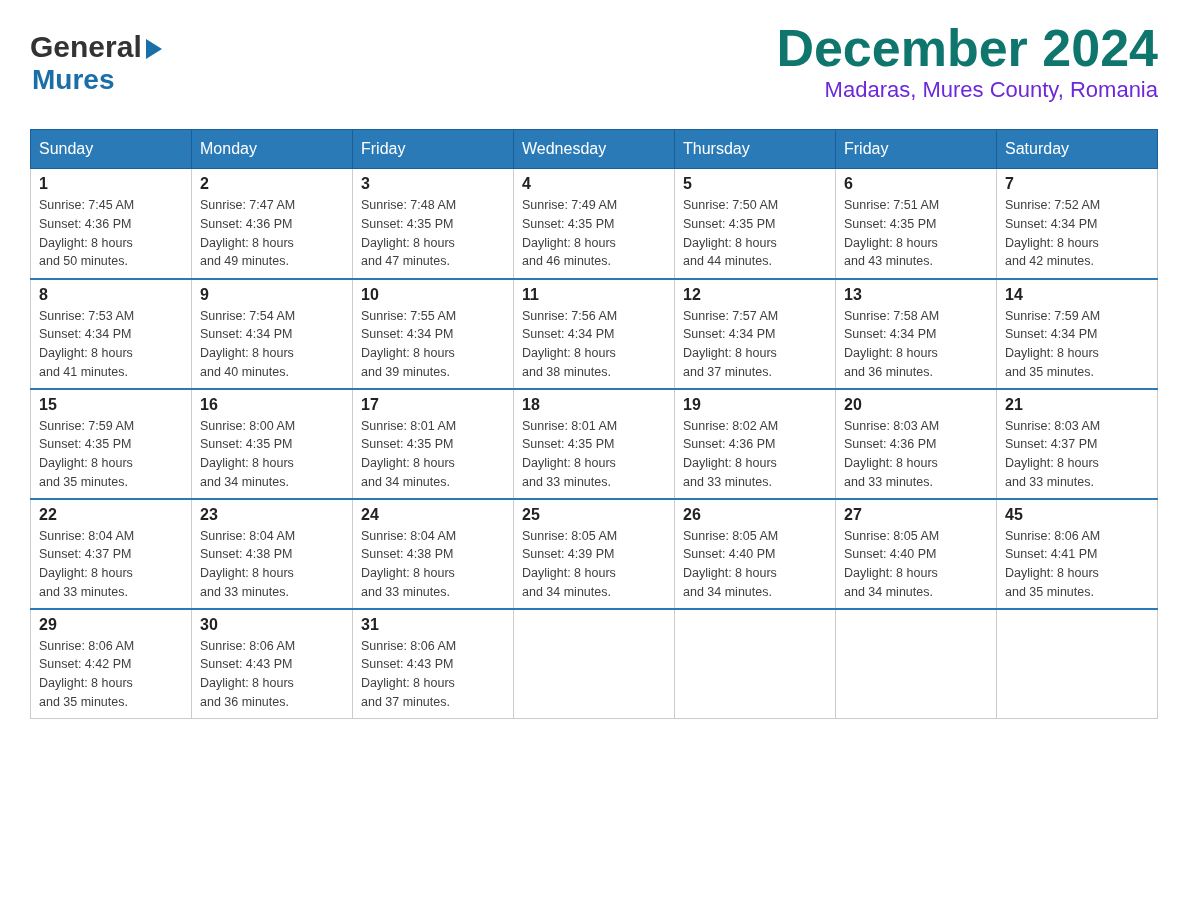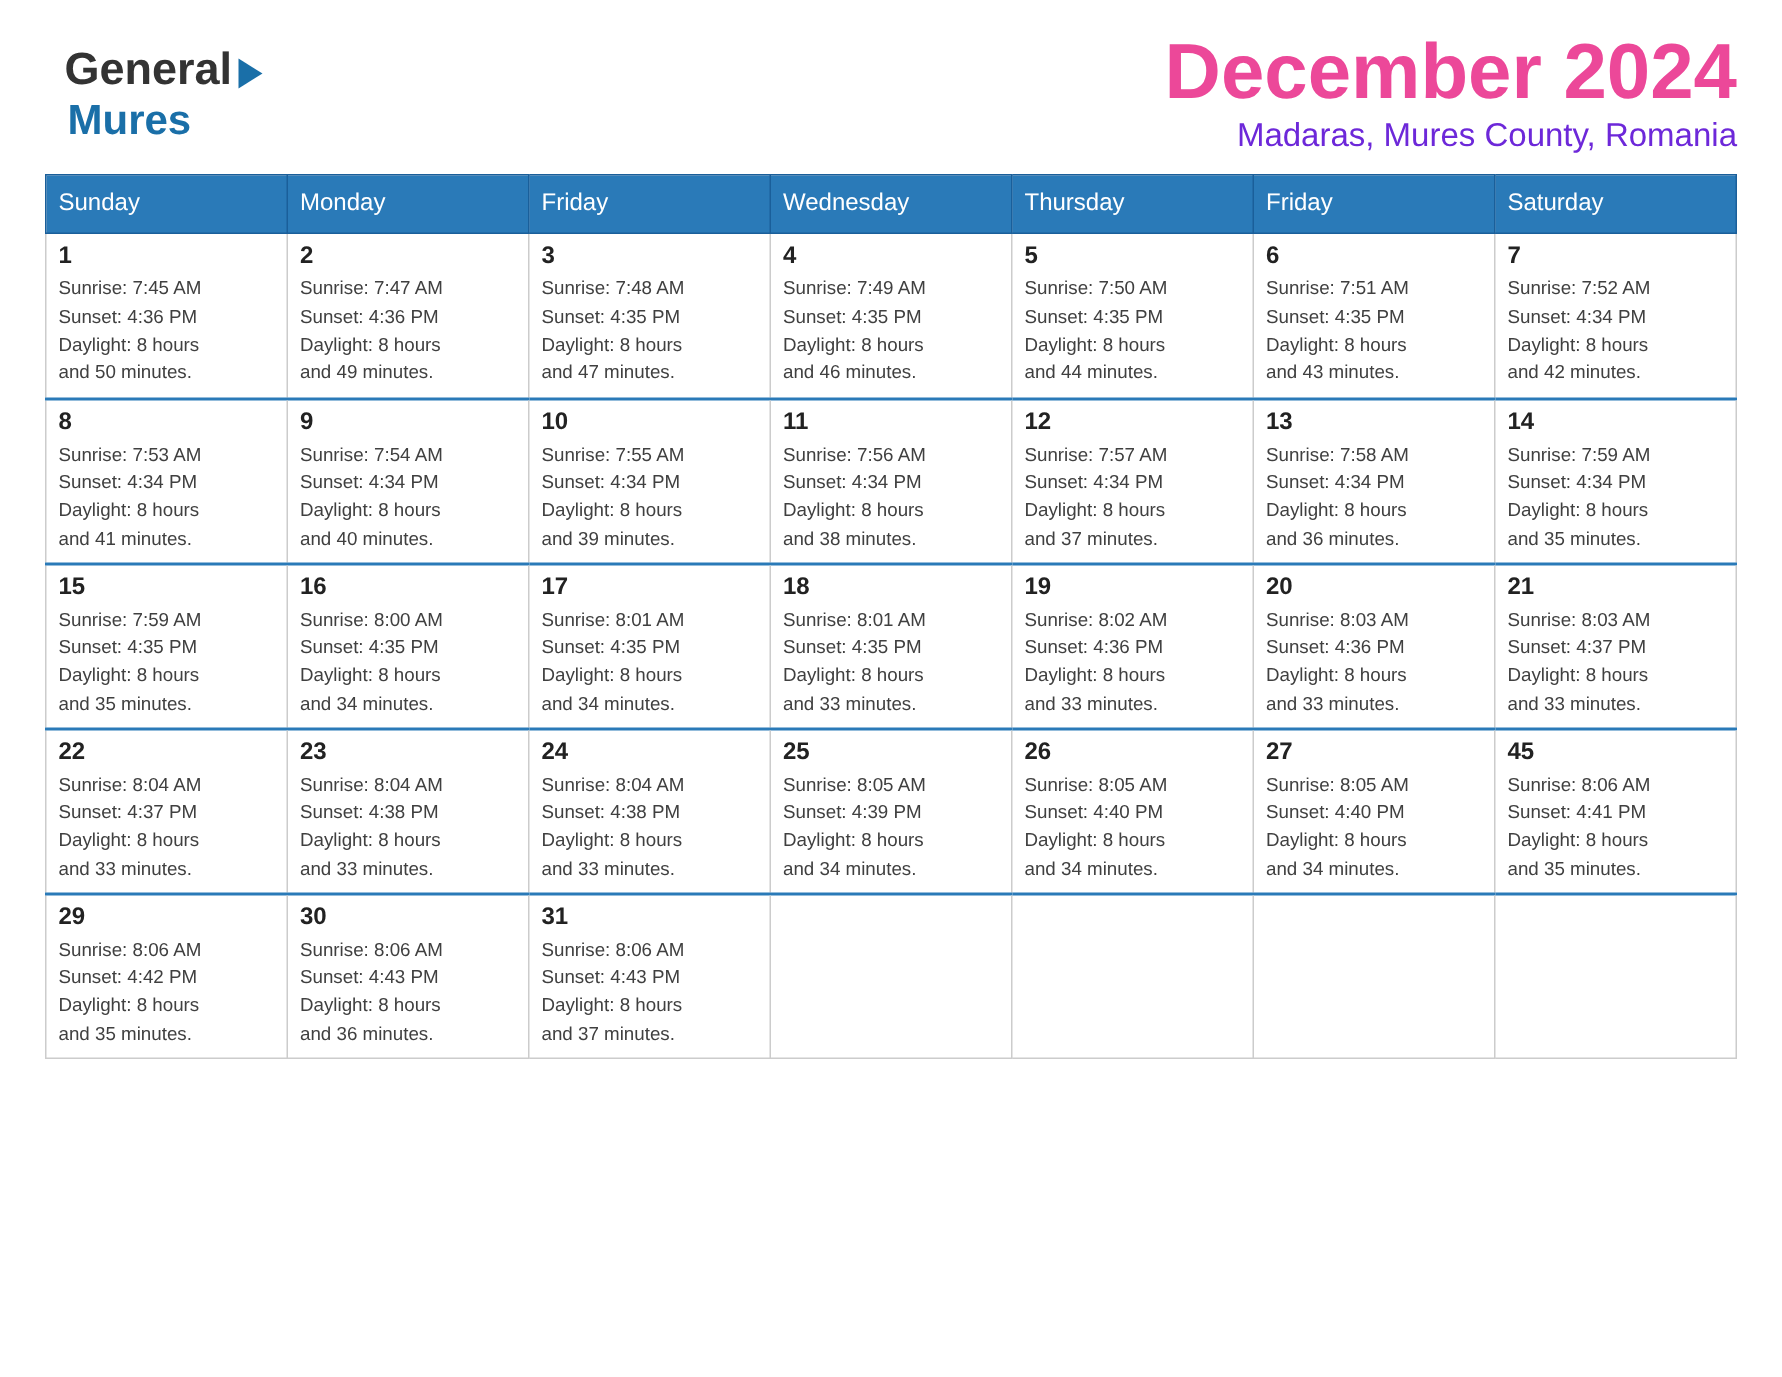--- a/index.html
+++ b/index.html
@@ -8,21 +8,20 @@
       background: #fff;
       width: 1188px;
       min-height: 918px;
       padding: 20px 30px;
     }
     .header {
       display: flex;
       justify-content: space-between;
       align-items: flex-start;
       margin-bottom: 10px;
-      margin-left: 13px;
     }
     .logo {
       display: flex;
       flex-direction: column;
       align-items: flex-start;
       padding-top: 10px;
     }
     .logo-line1 {
       display: flex;
       align-items: center;
@@ -32,33 +31,33 @@
       font-size: 28px;
       font-weight: bold;
       margin-left: 2px;
     }
     .title-block {
       text-align: right;
     }
     .title-block h1 {
       font-size: 52px;
       font-weight: bold;
-      color: #ec4899;
+      color: #0f766e;
       line-height: 1.1;
       text-align: right;
     }
     .title-block h2 {
       font-size: 22px;
       font-weight: normal;
       color: #6d28d9;
     }
     .calendar {
       width: 100%;
       border-collapse: collapse;
-      margin-top: 13px;
+      margin-top: 26px;
     }
     .calendar th {
       background-color: #2a7ab8;
       color: #fff;
       font-size: 16px;
       padding: 10px 8px;
       text-align: left;
       border: 1px solid #1a5f9a;
       font-weight: normal;
     }

